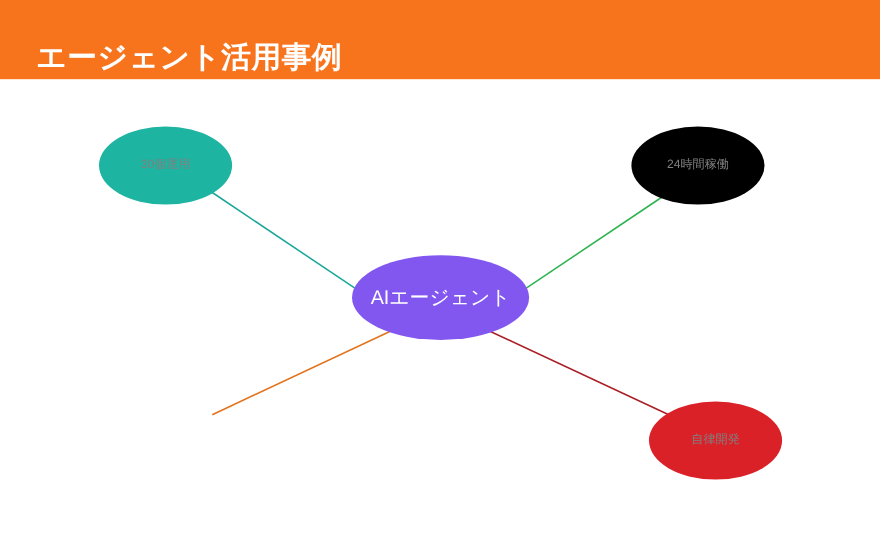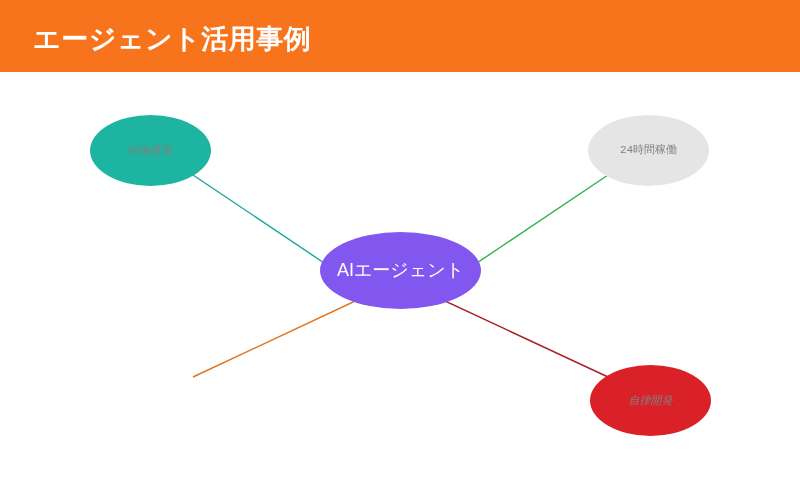--- a/index.html
+++ b/index.html
@@ -24,21 +24,21 @@
     position: absolute;
     left: 0;
     top: 0;
     width: 800px;
     height: 72px;
     background: #f7741d;
   }
   #header-title {
     position: absolute;
     left: 33px;
-    top: 3px;
+    top: 16px;
     height: 62px;
     line-height: 72px;
     color: #ffffff;
     font-size: 27px;
     font-weight: bold;
     letter-spacing: 0.5px;
     white-space: nowrap;
   }
   #diagram {
     position: absolute;
@@ -82,41 +82,39 @@
     color: #ffffff;
   }
   #node-tl {
     left: 90px;
     top: 43px;
     width: 121px;
     height: 71px;
     background: #1db4a1;
   }
   #node-tr {
-    left: 588px;
+    left: 574px;
     top: 43px;
     width: 121px;
     height: 71px;
-    background: #e5e5e5;
-    font-family: Liberation Mono, monospace;
+    background: #000000;
   }
   #node-bl {
     left: 90px;
     top: 293px;
     width: 121px;
     height: 71px;
     background: #f7741d;
   }
   #node-br {
     left: 590px;
     top: 293px;
     width: 121px;
     height: 71px;
     background: #da2128;
-    font-style: italic;
   }
 </style>
 </head>
 <body>
 
 <div id="slide">
 
   <div id="header-band"></div>
   <div id="header-title">エージェント活用事例</div>
 

